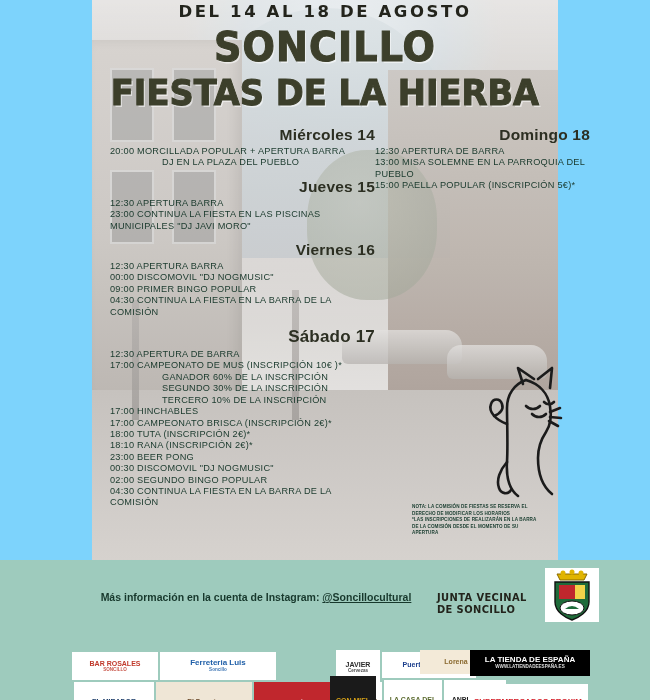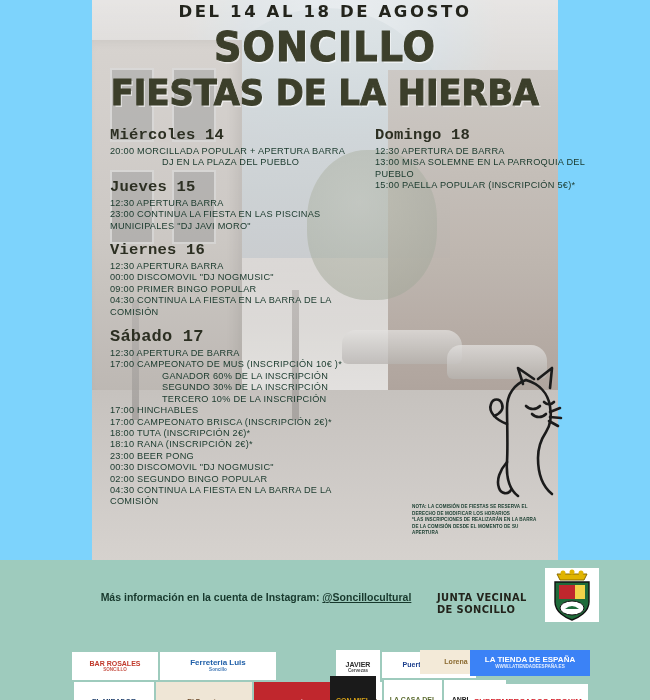--- a/index.html
+++ b/index.html
@@ -58,23 +58,24 @@
     text-shadow:1.5px 1.5px 0 rgba(255,255,255,.55);
   }
   #t1{top:24px;font-size:40px;letter-spacing:1px;transform:scaleX(1.06);}
   #t2{top:72px;font-size:36px;letter-spacing:0px;transform:scaleX(1.04);}
 
   
   .col{position:absolute;color:#1d4033;}
   #colL{left:110px;top:126px;width:265px;}
   #colR{left:375px;top:126px;width:215px;}
   .day{
-    font-family:Liberation Mono, monospace;
+    font-family:Liberation Sans, sans-serif;
     font-weight:bold;font-size:15.5px;color:#2c2f22;margin:0 0 2px 0;
     letter-spacing:.2px;
+    text-align:right;
   }
   .day.sat{font-size:17px;}
   .evt{
     font-size:9.2px;font-weight:normal;line-height:11.4px;color:#19392c;
     letter-spacing:.25px;margin:0;white-space:nowrap;
   }
   .evt.ind{padding-left:52px;}
   .evt.wrap{white-space:normal;}
   .gapday{height:9px;}
 
@@ -245,21 +246,21 @@
     <div class="lg" style="left: 336px; top: 2px; width: 44px; height: 34px; background: rgb(255, 255, 255); color: rgb(43, 43, 43); font-size: 7px; flex-direction: column;">
       <span>JAVIER</span>
       <span style="font-size: 4.6px; opacity: 0.85; margin-top: 1px;">Cervezas</span>
     </div>
     <div class="lg" style="left: 382px; top: 4px; width: 94px; height: 26px; background: rgb(255, 255, 255); color: rgb(27, 62, 140); font-size: 7px; flex-direction: column;">
       <span>Puerta NATURA</span>
     </div>
     <div class="lg" style="left: 420px; top: 2px; width: 88px; height: 24px; background: rgb(243, 234, 216); color: rgb(138, 106, 47); font-size: 7px; flex-direction: column;">
       <span>Lorena Sáiz</span>
     </div>
-    <div class="lg" style="left: 470px; top: 2px; width: 120px; height: 26px; background: #3b82f6; color: rgb(255, 255, 255); font-size: 8px; flex-direction: column;">
+    <div class="lg" style="left: 470px; top: 2px; width: 120px; height: 26px; background: #000000; color: rgb(255, 255, 255); font-size: 8px; flex-direction: column;">
       <span>LA TIENDA DE ESPAÑA</span>
       <span style="font-size: 4.6px; opacity: 0.85; margin-top: 1px;">WWW.LATIENDADEESPAÑA.ES</span>
     </div>
     <div class="lg" style="left: 74px; top: 34px; width: 80px; height: 44px; background: rgb(255, 255, 255); color: rgb(31, 63, 107); font-size: 7px; flex-direction: column;">
       <span>EL MIRADOR</span>
       <span style="font-size: 4.6px; opacity: 0.85; margin-top: 1px;">SONCILLO</span>
     </div>
     <div class="lg" style="left: 156px; top: 34px; width: 96px; height: 44px; background: rgb(239, 230, 214); color: rgb(107, 74, 42); font-size: 7px; flex-direction: column;">
       <span>El Desván</span>
       <span style="font-size: 4.6px; opacity: 0.85; margin-top: 1px;">Gastro Pub</span>

